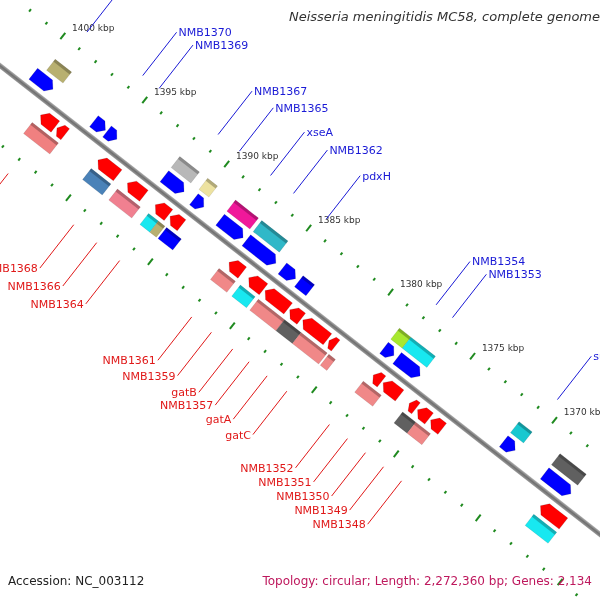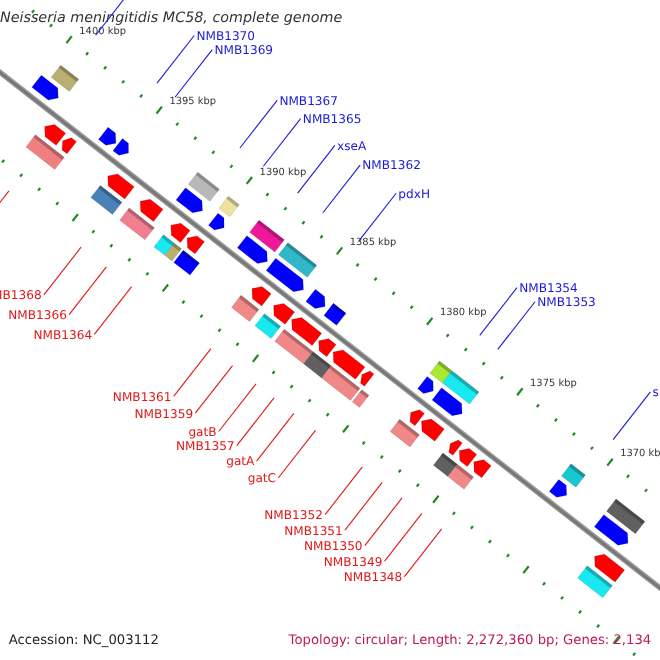--- a/index.html
+++ b/index.html
@@ -1,18 +1,18 @@
 <!DOCTYPE html>
 <html><head>
 <meta charset="utf-8">
 <style>
   html, body { margin:0; padding:0; background:#ffffff; }
   body { width:600px; height:600px; overflow:hidden; position:relative; font-family:"DejaVu Sans", sans-serif; }
   #map { position:absolute; left:0; top:0; width:600px; height:600px; }
-  .title { position:absolute; left:0; top:9px; width:600px; text-align:left; font-family:"DejaVu Sans", sans-serif; font-style:italic; font-size:13px; color:#333; }
+  .title { position:absolute; left:0; top:9px; width:600px; text-align:right; font-family:"DejaVu Sans", sans-serif; font-style:italic; font-size:13px; color:#333; }
   .footer-left { position:absolute; left:8px; top:574px; font-size:12px; color:#222; }
   .footer-right { position:absolute; right:8px; top:574px; font-size:12px; color:#be185d; }
   .lbl-fwd { fill:#1a1ad6; font-size:11px; font-family:"DejaVu Sans", sans-serif; }
   .lbl-rev { fill:#e01818; font-size:11px; font-family:"DejaVu Sans", sans-serif; }
   .kbp { fill:#333; font-size:9px; font-family:"DejaVu Sans", sans-serif; }
 </style>
 </head>
 <body>
 
 <div class="title">Neisseria meningitidis MC58, complete genome</div>

